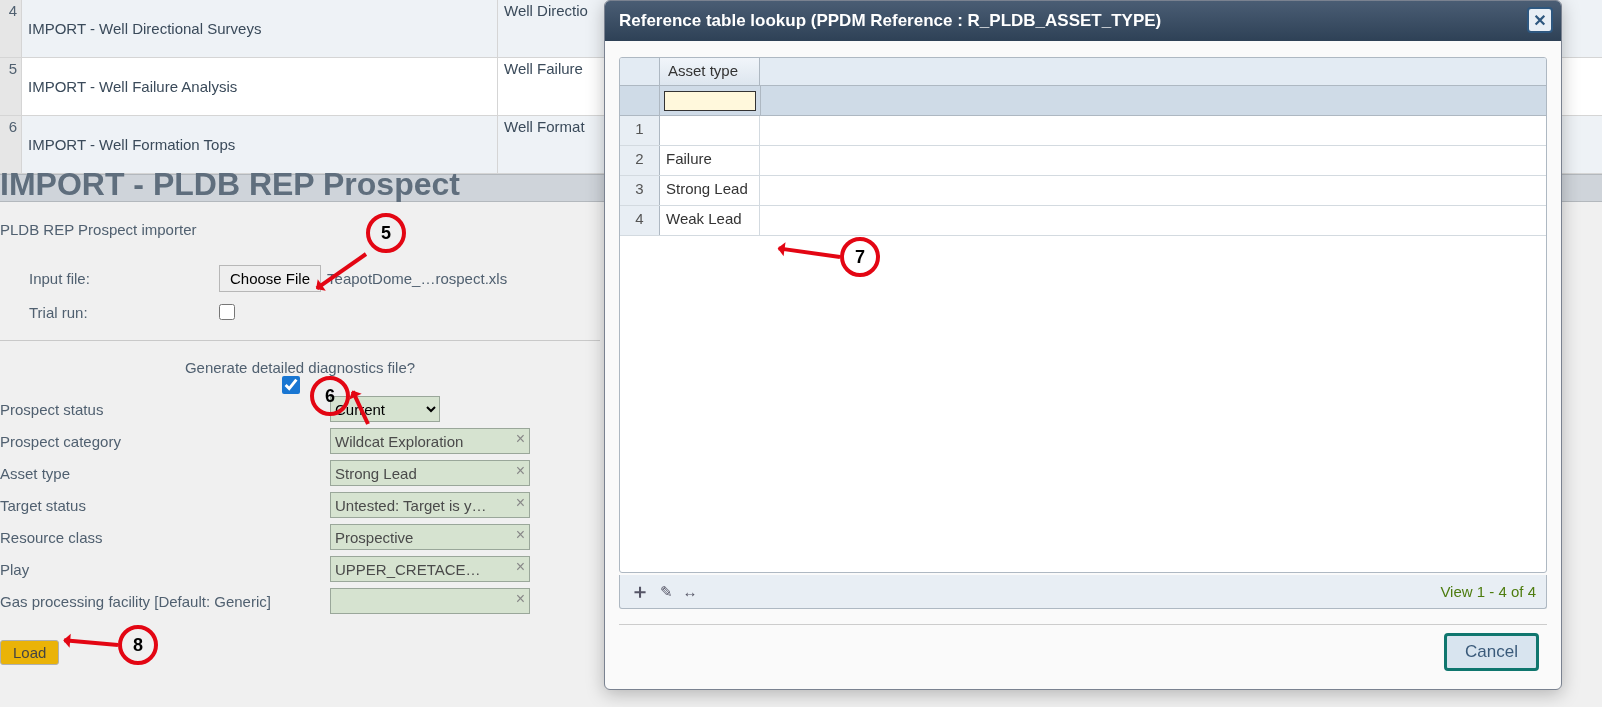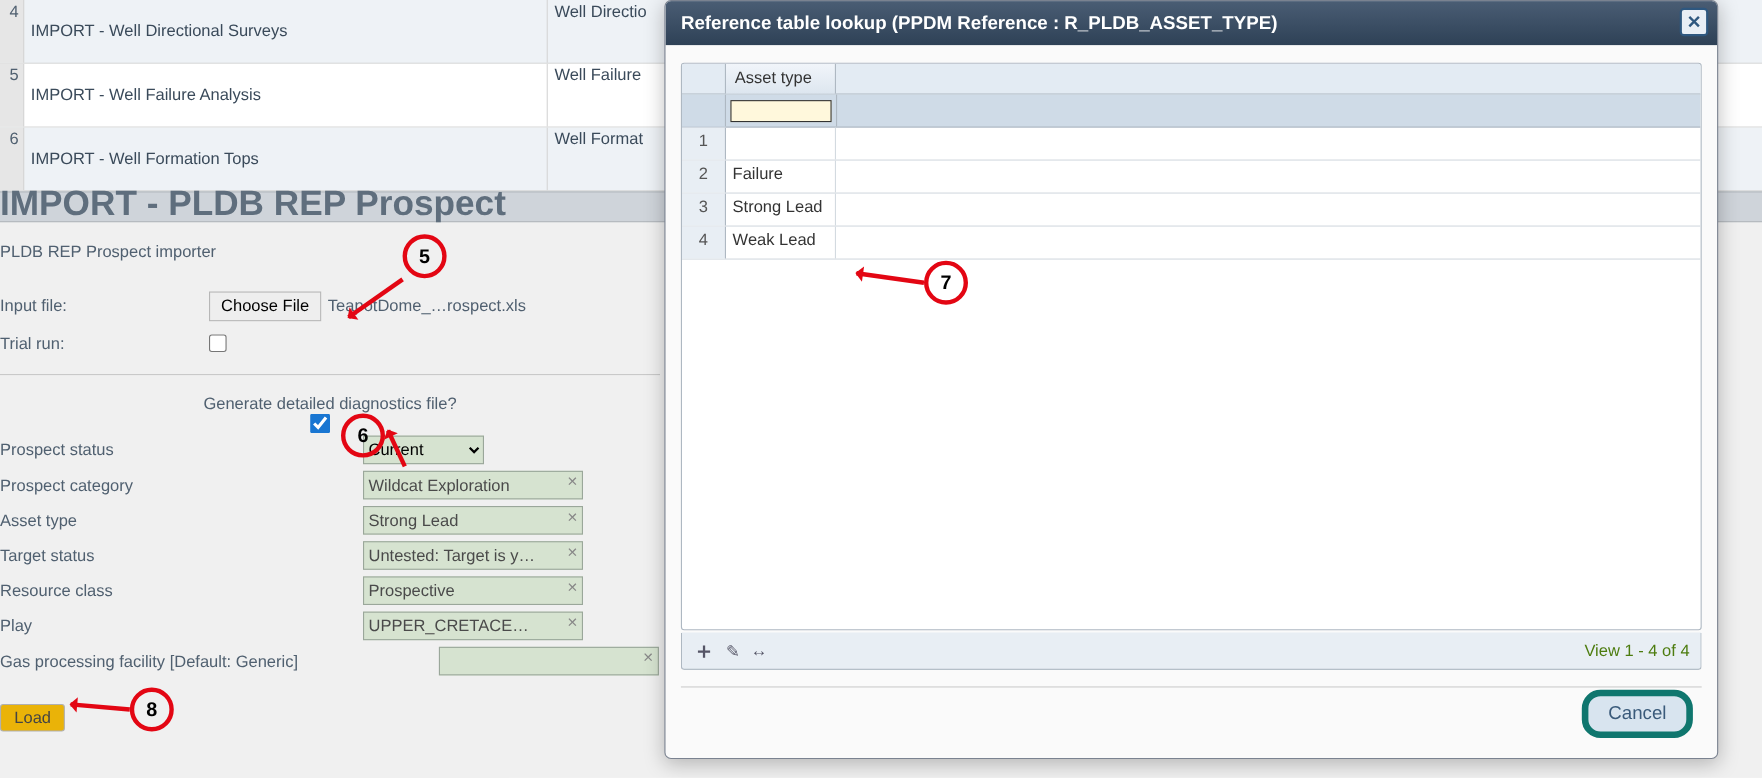--- a/index.html
+++ b/index.html
@@ -11,21 +11,21 @@
   .bg-row.alt { background: #eef2f6; }
   .bg-idx { width: 22px; text-align: right; padding: 2px 4px; border-right: 1px solid #d5d5d5; background: #e6e6e6; }
   .bg-name { width: 476px; padding: 20px 6px; border-right: 1px solid #d5d5d5; color: #3a4a5a; }
   .bg-desc { flex: 1; padding: 2px 6px; color: #3a4a5a; }
   .divider { height: 28px; background: #cfd4da; border-top: 1px solid #b3b8bd; border-bottom: 1px solid #b3b8bd; }
 
   
   .panel { position: absolute; left: 0; top: 120px; width: 600px; padding: 10px 0 20px 0; }
   .panel h1 { font-size: 32px; font-weight: bold; color: #5f6e7d; margin: 36px 0 18px 0; }
   .subtitle { margin-bottom: 24px; }
-  .row { display: flex; align-items: center; min-height: 32px; margin-bottom: 2px; }
+  .row { display: flex; align-items: center; min-height: 32px; margin-bottom: 2px; padding-left: 29px; }
   .row .lbl { width: 190px; padding-right: 6px; }
   .row .ctl { flex: 1; display: flex; align-items: center; }
   .choose-btn { background: #eee; border: 1px solid #b7b7b7; padding: 4px 10px; font-size: 15px; cursor: pointer; }
   .filename { margin-left: 6px; }
   .chk { width: 16px; height: 16px; }
   hr.sep { border: 0; border-top: 1px solid #c9c9c9; margin: 12px 0 18px 0; }
   .diag-row { display: flex; align-items: center; margin-bottom: 0; flex-direction: column; }
   .diag-row .lbl { flex: 1; }
   .diag-row .chk2 { width: 18px; height: 18px; accent-color: #1976d2; margin-right: 18px; }
   .form-row { display: flex; align-items: center; min-height: 30px; margin-bottom: 2px; }
@@ -50,21 +50,21 @@
   .grid-row { height: 30px; display: flex; border-bottom: 1px solid #d3dae0; }
   .grid-row .idx { width: 40px; text-align: center; border-right: 1px solid #aeb8c2; background: #e8eef4; color: #555; padding-top: 4px; }
   .grid-row .cell { min-width: 100px; padding: 4px 6px; border-right: 1px solid #d3dae0; color: #333; }
   .grid-footer { position: absolute; left: 14px; right: 14px; bottom: 80px; height: 34px; border: 1px solid #aeb8c2; border-top: 0; background: #e8eef4; display: flex; align-items: center; padding: 0 10px; border-radius: 0 0 3px 3px; }
   .footer-icons { display:flex; gap:10px; align-items:center; }
   .footer-icons span { cursor:pointer; color:#556; }
   .add-icon { color: #3a9c2f; font-size: 20px; font-weight: bold; }
   .pager-info { margin-left: auto; color: #4d7c0f; }
   .modal-sep { position:absolute; left:14px; right:14px; bottom:64px; border-top:1px solid #ccc; }
   .modal-buttons { position: absolute; right: 22px; bottom: 18px; }
-  .cancel-btn { background: #d8e4ef; border: 6px solid #0f766e; border-radius: 17px; padding: 6px 18px; font-size: 17px; color: #3a5a7a; cursor: pointer; }
+  .cancel-btn { background: #d8e4ef; border: 3px solid #0f766e; border-radius: 4px; padding: 6px 18px; font-size: 17px; color: #3a5a7a; cursor: pointer; }
 
   
   .callout { position: absolute; width: 40px; height: 40px; border: 4px solid #e30613; border-radius: 50%; display: flex; align-items: center; justify-content: center; font-weight: bold; font-size: 18px; color: #000; background: transparent; }
   .arrow { position: absolute; width: 70px; height: 4px; background: #e30613; transform-origin: right center; }
   .arrow::before { content:''; position:absolute; left:-8px; top:-5px; border: 7px solid transparent; border-right-color: #e30613; }
 </style>
 </head>
 <body>
 
 <div class="bg">
@@ -149,21 +149,21 @@
     </div>
   </div>
   <div class="form-row">
     <div class="lbl">Play</div>
     <div class="lookup">
       <span>UPPER_CRETACE…</span>
       <span class="clear">×</span>
     </div>
   </div>
   <div class="form-row">
-    <div class="lbl" style="width:399px">Gas processing facility [Default: Generic]</div>
+    <div class="lbl" style="width:330px">Gas processing facility [Default: Generic]</div>
     <div class="lookup">
       <span></span>
       <span class="clear">×</span>
     </div>
   </div>
 
   <button class="load-btn">Load</button>
 </div>
 
 <div class="modal">

